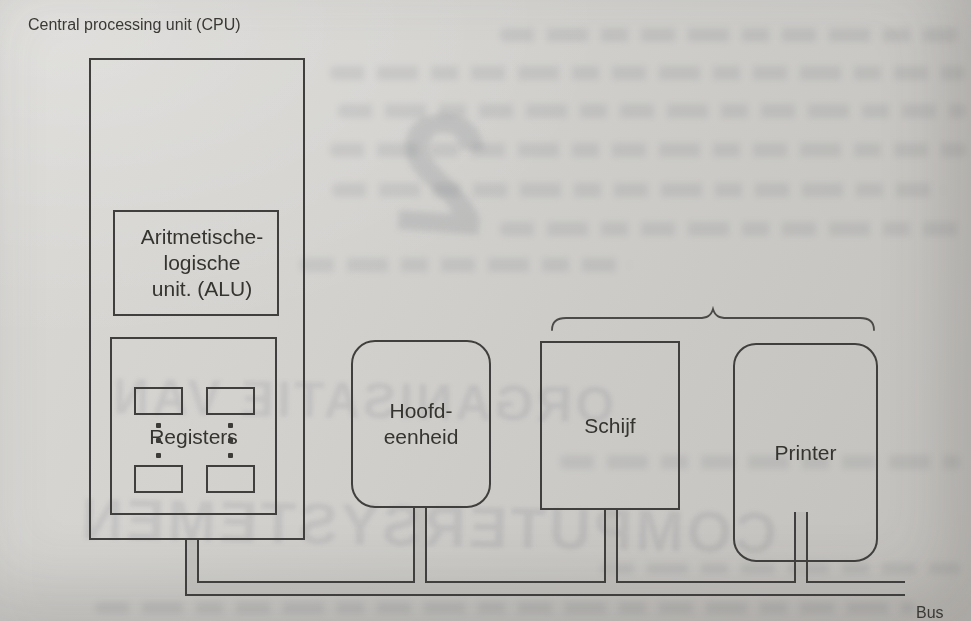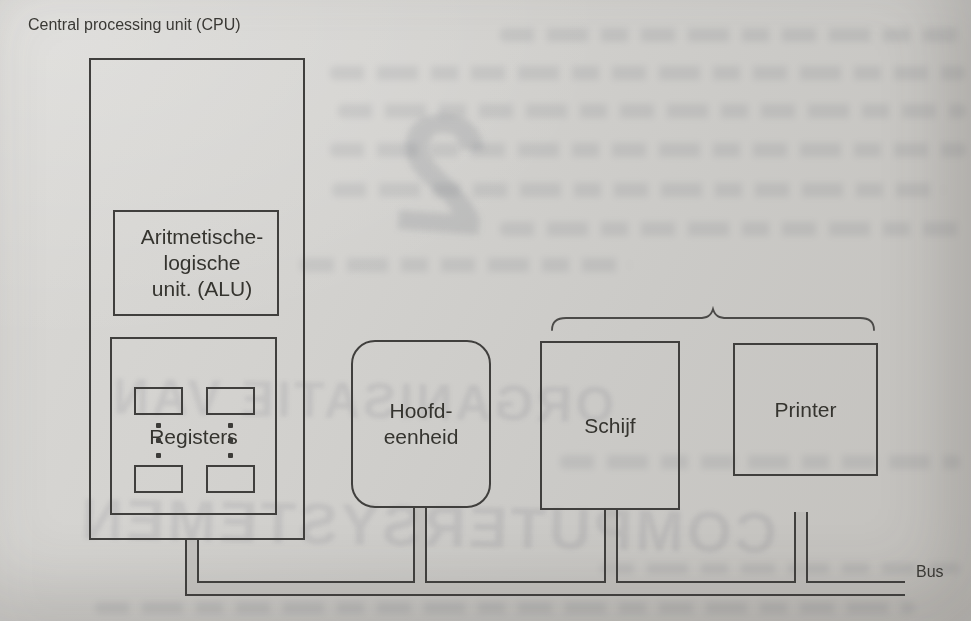--- a/index.html
+++ b/index.html
@@ -23,26 +23,26 @@
   .lbl{position:absolute;color:#3a3935;font-size:16px;white-space:nowrap;}
   .box{position:absolute;border:2px solid #403f3d;box-sizing:border-box;
     display:flex;flex-direction:column;align-items:center;justify-content:center;
     text-align:center;color:#35342f;font-size:21px;line-height:26px;}
   .cpu-outer{left:89px;top:58px;width:216px;height:482px;border:2px solid #403f3d;position:absolute;box-sizing:border-box;}
   .cu-box{left:115px;top:81px;width:166px;height:105px;}
   .alu-box{left:113px;top:210px;width:166px;height:106px;padding-left:12px;}
   .reg-box{left:110px;top:337px;width:167px;height:178px;justify-content:center;padding-top:22px;}
   .mem-box{left:351px;top:340px;width:140px;height:168px;border-radius:24px;}
   .disk-box{left:540px;top:341px;width:140px;height:169px;}
-  .prn-box{left:733px;top:343px;width:145px;height:133px;}
+  .prn-box{left:733px;top:343px;width:145px;height:219px;border-radius:23px;}
   .reg-slot{position:absolute;width:49px;height:28px;border:2px solid #403f3d;box-sizing:border-box;}
   .dot{position:absolute;width:5px;height:5px;background:#3c3b38;border-radius:1px;}
   .svg-overlay{position:absolute;left:0;top:0;}
   .io-label{left:557px;top:278px;width:300px;text-align:center;white-space:nowrap;}
-  .bus-label{left:916px;top:563px;}
+  .bus-label{left:916px;top:604px;}
   .cpu-title{left:28px;top:16px;}
 </style>
 </head>
 <body>
 
 <div class="stage">
 
   <div>
     <div class="smudge" style="left:500px;top:28px;width:465px;"></div>
     <div class="smudge" style="left:330px;top:66px;width:635px;"></div>

